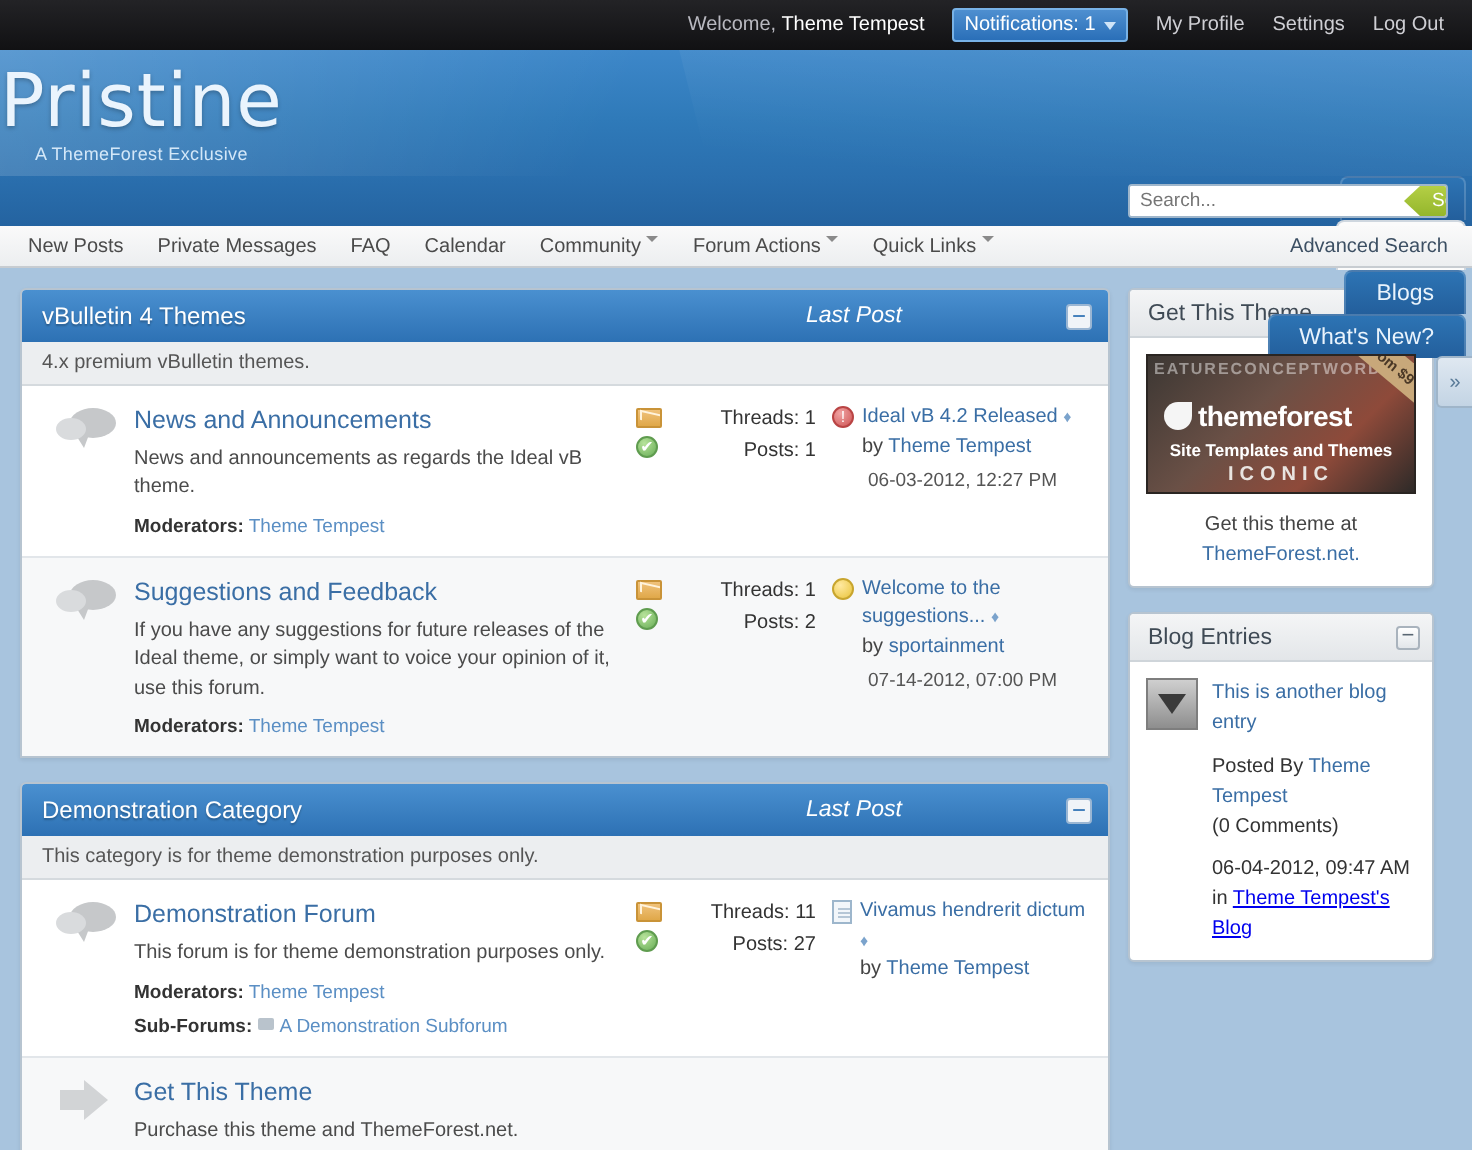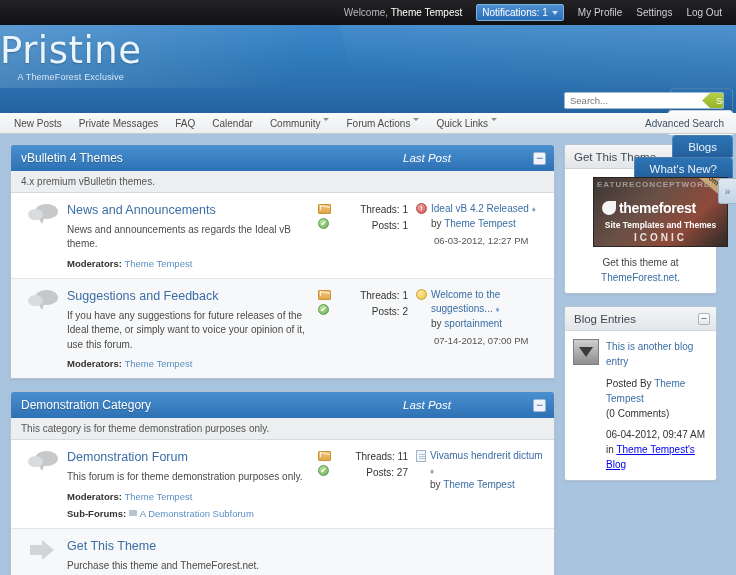--- a/index.html
+++ b/index.html
@@ -237,21 +237,20 @@
     width: 12px; height: 12px; border: 1px solid #a9b3bd; border-radius: 2px;
     background: linear-gradient(to bottom,#fff,#e2e6ea); color: #5a6773;
     font-size: 11px; line-height: 9px; text-align: center; cursor: pointer;
   }
   .panel-body { padding: 8px; }
 
   .tf-banner {
     width: 100%; height: 70px; position: relative; overflow: hidden;
     background: linear-gradient(135deg,#3c3733 0%,#6a5046 40%,#8e4a3a 70%,#2e2a28 100%);
     border: 1px solid #2a2522;
-    margin-left: 20px;
   }
   .tf-banner .bg-words {
     position: absolute; top: 2px; left: 3px; right: 3px;
     font-size: 8px; color: rgba(255,255,255,.45); letter-spacing: 1px;
     display: flex; justify-content: space-between; font-weight: bold;
   }
   .tf-logo {
     position: absolute; top: 22px; left: 8px; display: flex; align-items: center; gap: 3px;
   }
   .tf-leaf { width: 14px; height: 14px; border-radius: 50% 0 50% 50%; background: #f5f5f5; }

